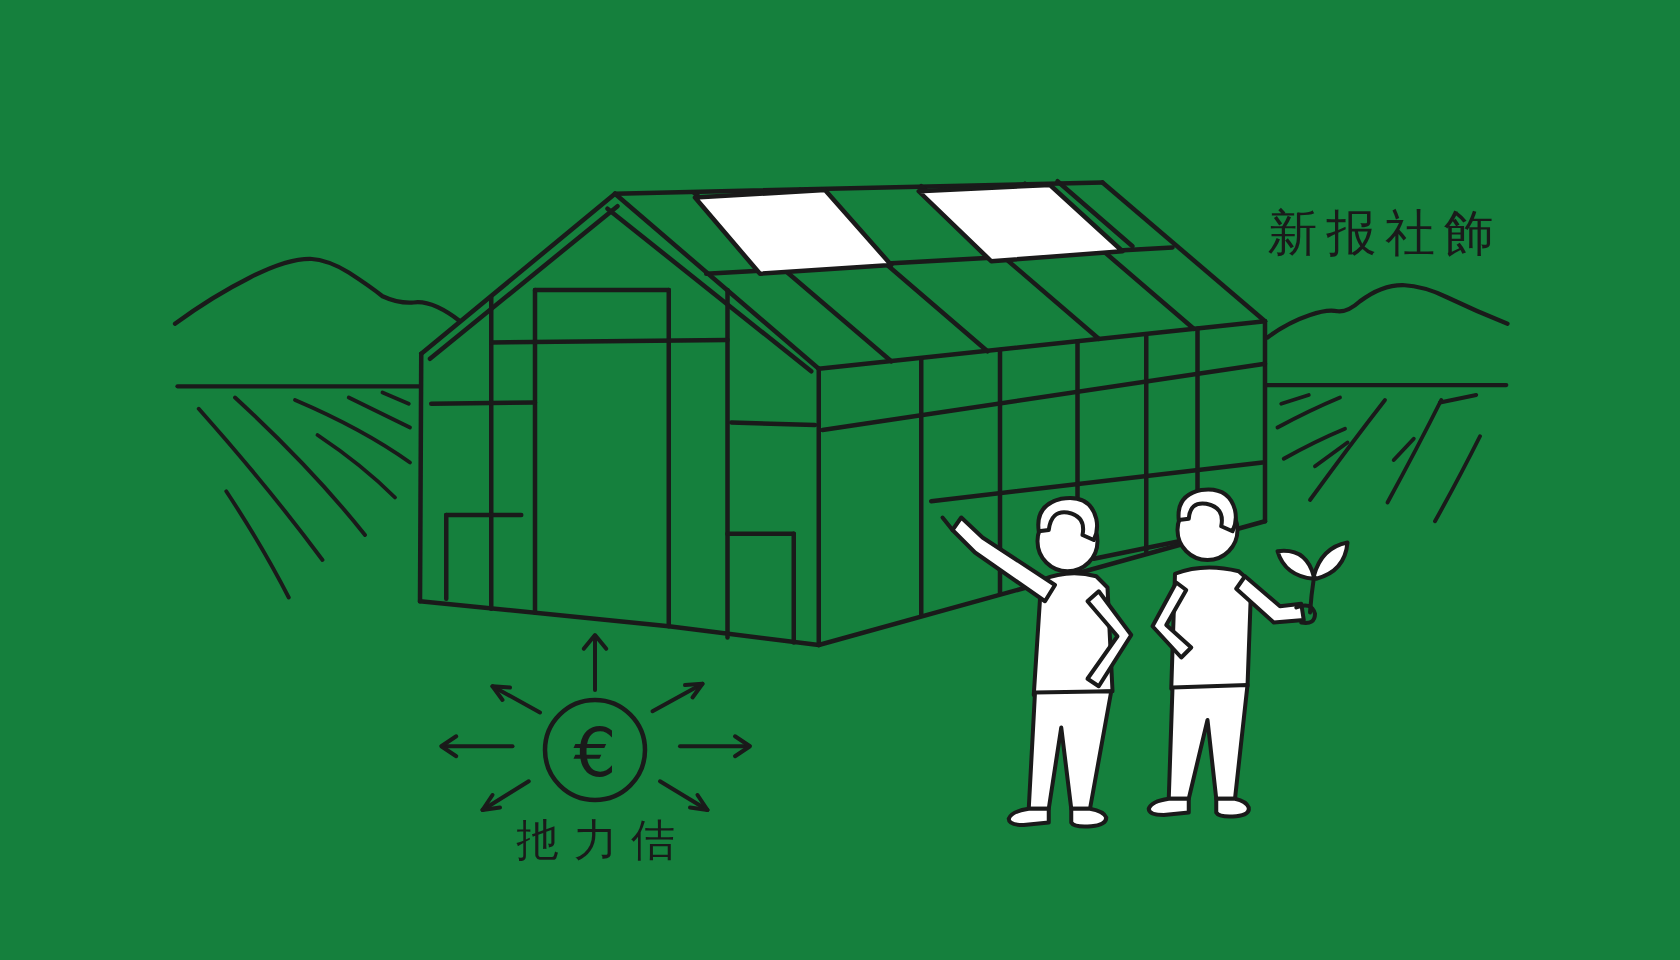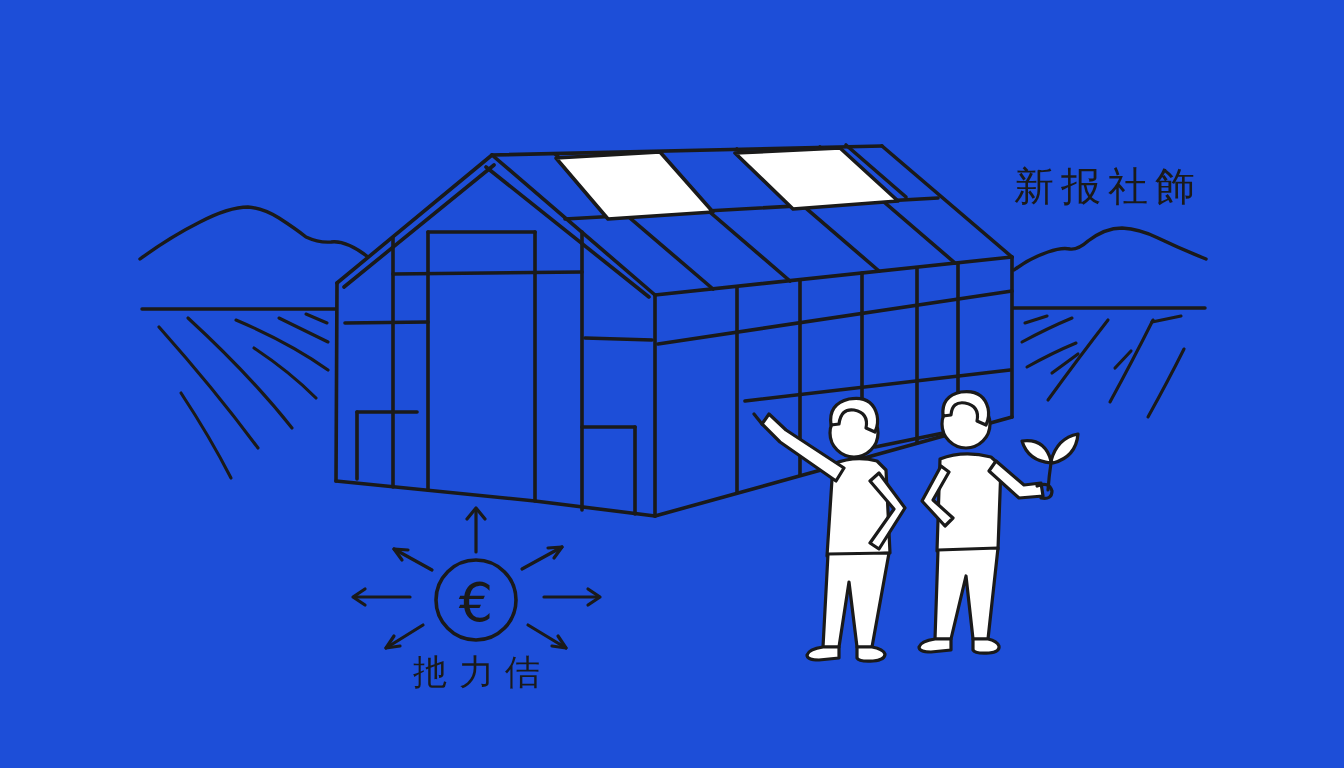--- a/index.html
+++ b/index.html
@@ -1,19 +1,19 @@
 <!DOCTYPE html>
 <html><head>
 <meta charset="utf-8">
 <style>
   html,body{margin:0;padding:0;background:#fff;}
   .canvas{
     position:relative;
     width:1344px;height:768px;
-    background:#1d4ed8;
+    background:#15803d;
     overflow:hidden;
     font-family:"DejaVu Sans","Liberation Sans",sans-serif;
   }
   svg{display:block}
   .ink-text{
     fill:#1a1a1a;
     font-family:"DejaVu Sans","Liberation Sans",sans-serif;
   }
   .caption-tr{font-size:40px;letter-spacing:7px;}
   .coin-label{font-size:35px;letter-spacing:11px;}

